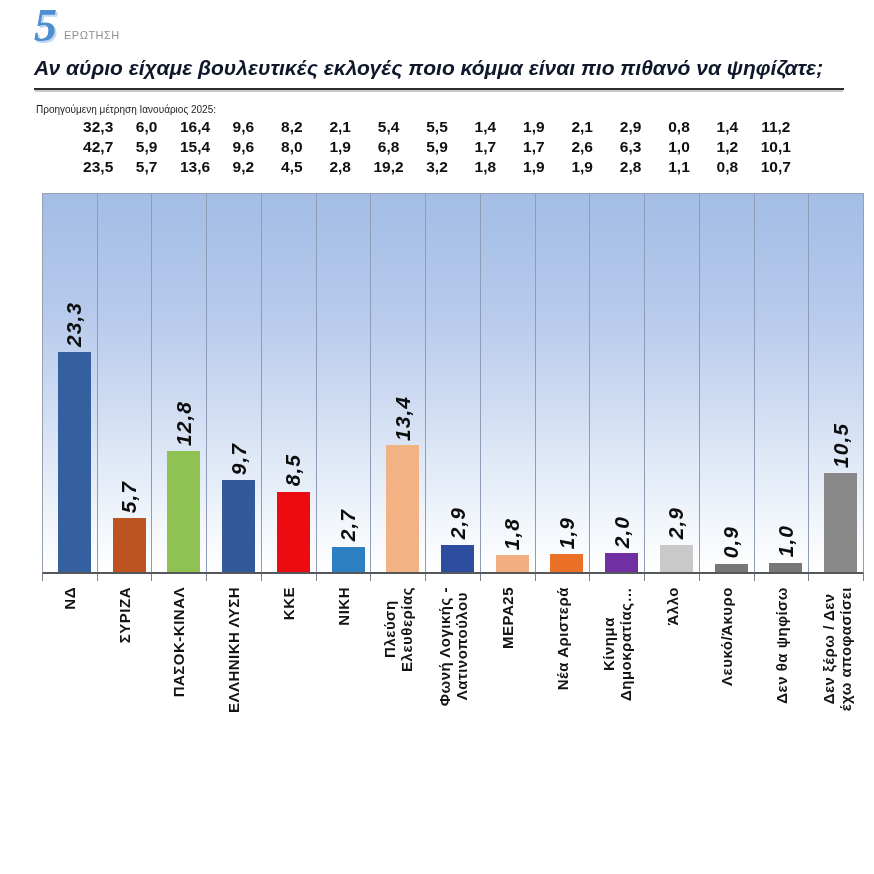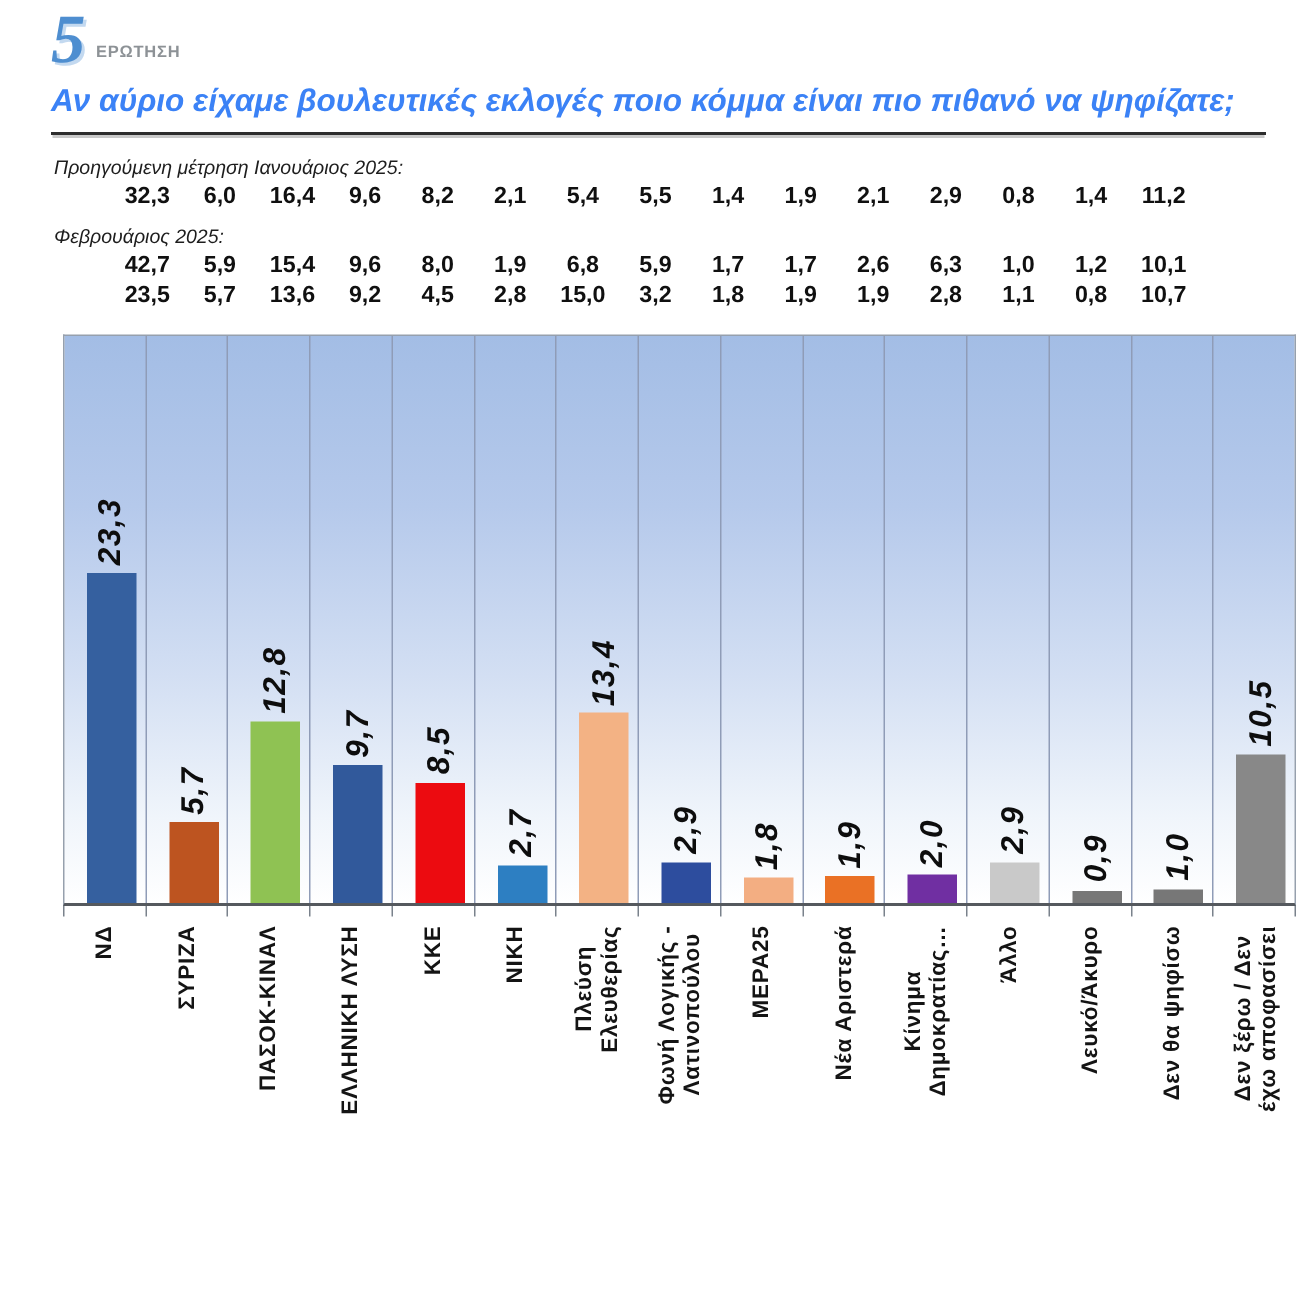--- a/index.html
+++ b/index.html
@@ -8,28 +8,28 @@
     font-family:"Liberation Sans", sans-serif; color:#111;
   }
   
   header { padding:8px 30px 0 34px; }
   .logo { display:flex; align-items:flex-end; gap:7px; }
   .logo-num {
     font-family:"Liberation Serif", serif; font-weight:bold; font-style:italic;
     font-size:46px; line-height:36px; color:#4e8ed0;
     text-shadow:2px 2px 0 #c3d9f0;
   }
-  .logo-label { font-size:11px; font-weight:bold; color:#8d9296; letter-spacing:.5px; padding-bottom:3px; }
+  .logo-label { font-size:11px; font-weight:normal; color:#8d9296; letter-spacing:.5px; padding-bottom:3px; }
   .title {
-    margin:12px 0 0 0; font-size:21px; font-weight:bold; font-style:italic; color:#3b82f6;
+    margin:12px 0 0 0; font-size:21px; font-weight:bold; font-style:italic; color:#0f172a;
     padding-bottom:8px; border-bottom:2px solid #2d2d2d; box-shadow:0 3px 0 -1px #c9c9c9;
   }
   
   .info { margin-top:14px; padding-left:36px; }
-  .info-label { font-style:italic; font-size:13px; color:#1d1d1d; margin:9px 0 2px 0; }
+  .info-label { font-size:10px; color:#1d1d1d; margin:9px 0 2px 0; }
   .nums {
     display:grid; grid-template-columns:repeat(15,1fr);
     width:726px; margin-left:38px; font-weight:bold; font-size:15.5px; line-height:20px; color:#101010;
   }
   .nums span { text-align:center; }
   
   .chart { margin-top:16px; margin-left:42px; width:822px; }
   .plot {
     height:378px; display:flex; box-sizing:content-box;
     border:1px solid #96a0ad; border-bottom:2px solid #55595e;
@@ -81,21 +81,20 @@
         <span>5,4</span>
         <span>5,5</span>
         <span>1,4</span>
         <span>1,9</span>
         <span>2,1</span>
         <span>2,9</span>
         <span>0,8</span>
         <span>1,4</span>
         <span>11,2</span>
       </div>
-      <div class="info-label">Φεβρουάριος 2025:</div>
       <div class="nums">
         <span>42,7</span>
         <span>5,9</span>
         <span>15,4</span>
         <span>9,6</span>
         <span>8,0</span>
         <span>1,9</span>
         <span>6,8</span>
         <span>5,9</span>
         <span>1,7</span>
@@ -106,21 +105,21 @@
         <span>1,2</span>
         <span>10,1</span>
       </div>
       <div class="nums">
         <span>23,5</span>
         <span>5,7</span>
         <span>13,6</span>
         <span>9,2</span>
         <span>4,5</span>
         <span>2,8</span>
-        <span>15,0</span>
+        <span>19,2</span>
         <span>3,2</span>
         <span>1,8</span>
         <span>1,9</span>
         <span>1,9</span>
         <span>2,8</span>
         <span>1,1</span>
         <span>0,8</span>
         <span>10,7</span>
       </div>
     </section>

